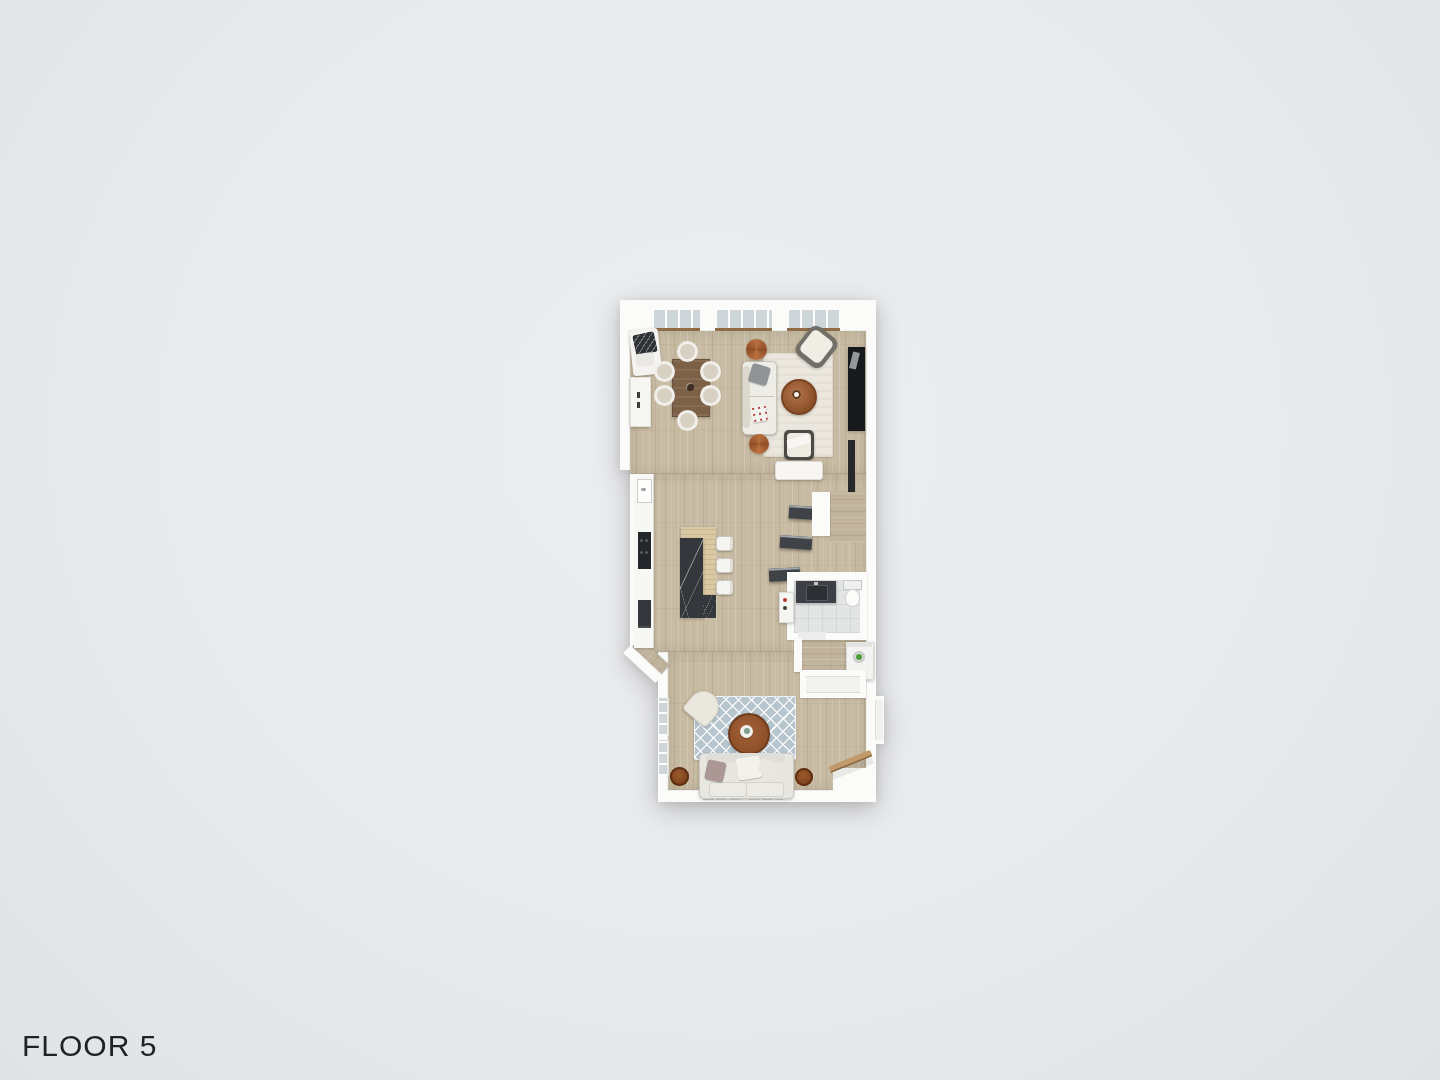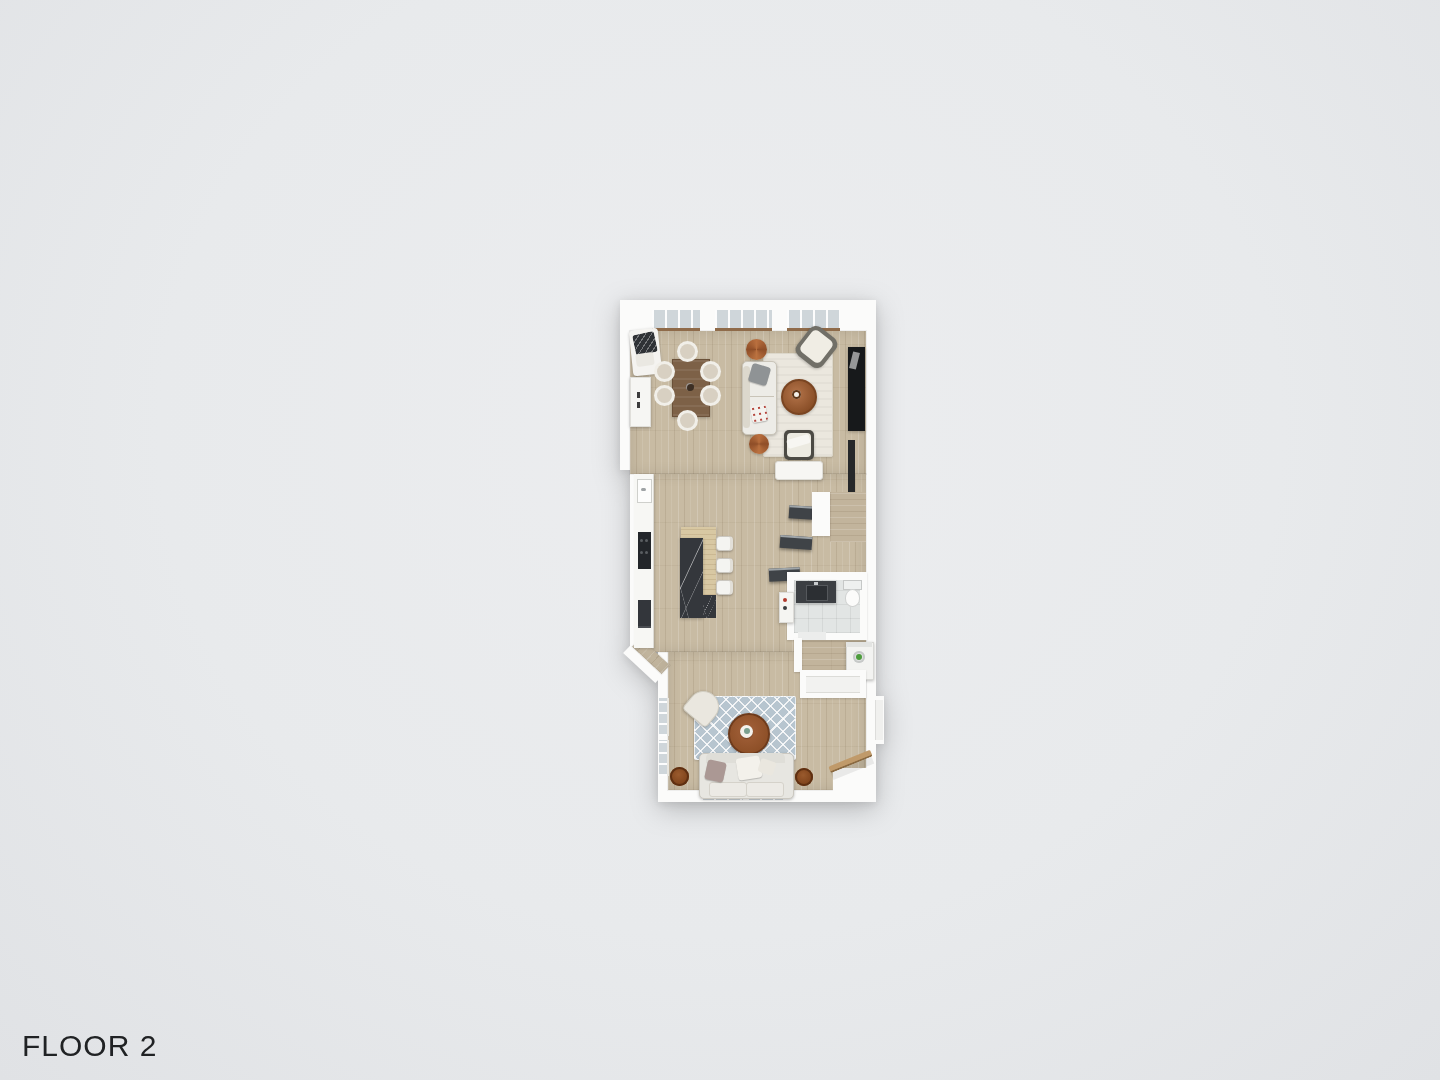--- a/index.html
+++ b/index.html
@@ -211,15 +211,15 @@
 
     <div class="a circ soft" style="left:670px;top:767px;width:19px;height:19px;background:radial-gradient(circle at 45% 40%, #9a5a2d, #7a3f18 75%);box-shadow:inset 0 0 0 2px #5f3012;"></div>
     <div class="a circ soft" style="left:795px;top:768px;width:18px;height:18px;background:radial-gradient(circle at 45% 40%, #9a5a2d, #7a3f18 75%);box-shadow:inset 0 0 0 2px #5f3012;"></div>
 
     <div class="a" style="left:833px;top:768px;width:43px;height:34px;background:var(--wall,#fbfbfa);"></div>
     <div class="a" style="left:830px;top:762px;width:44px;height:10px;background:rgba(0,0,0,.07);transform:rotate(-22deg);"></div>
     <div class="a" style="left:828px;top:758px;width:45px;height:5px;background:#c09a6a;border-bottom:2px solid #8a6a42;transform:rotate(-22deg);border-radius:2px;"></div>
 
   </div>
 
-  <div class="floor-label">FLOOR 2</div>
+  <div class="floor-label">FLOOR 5</div>
 
 </div>
 
 </body></html>

